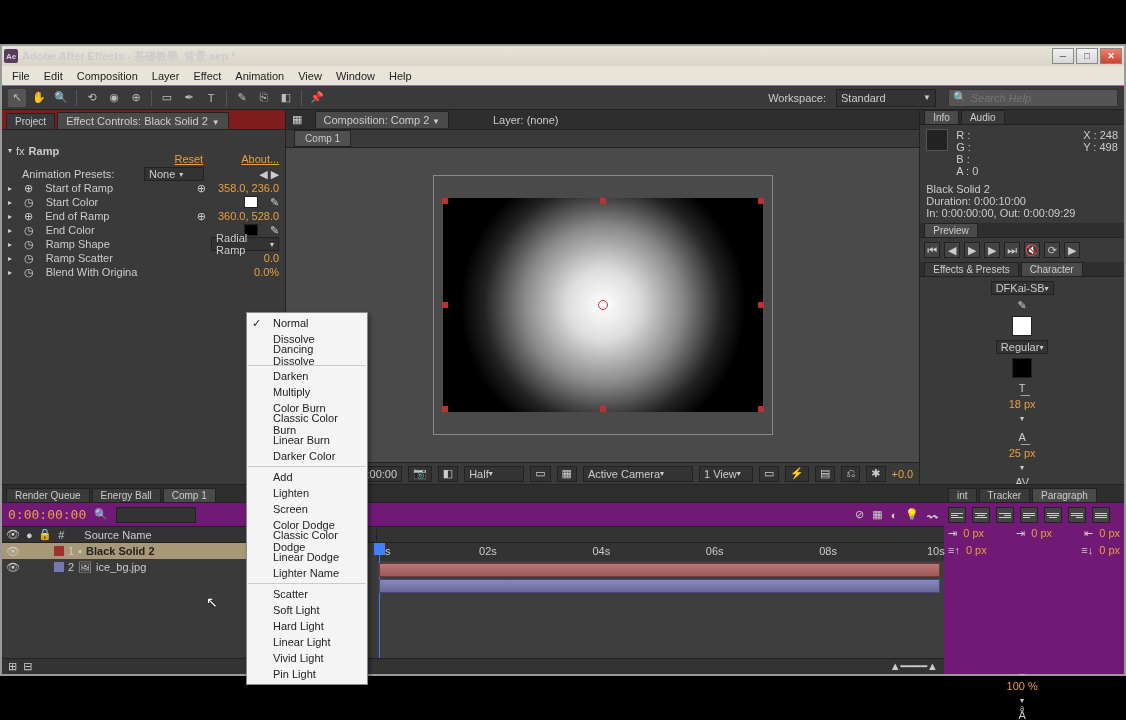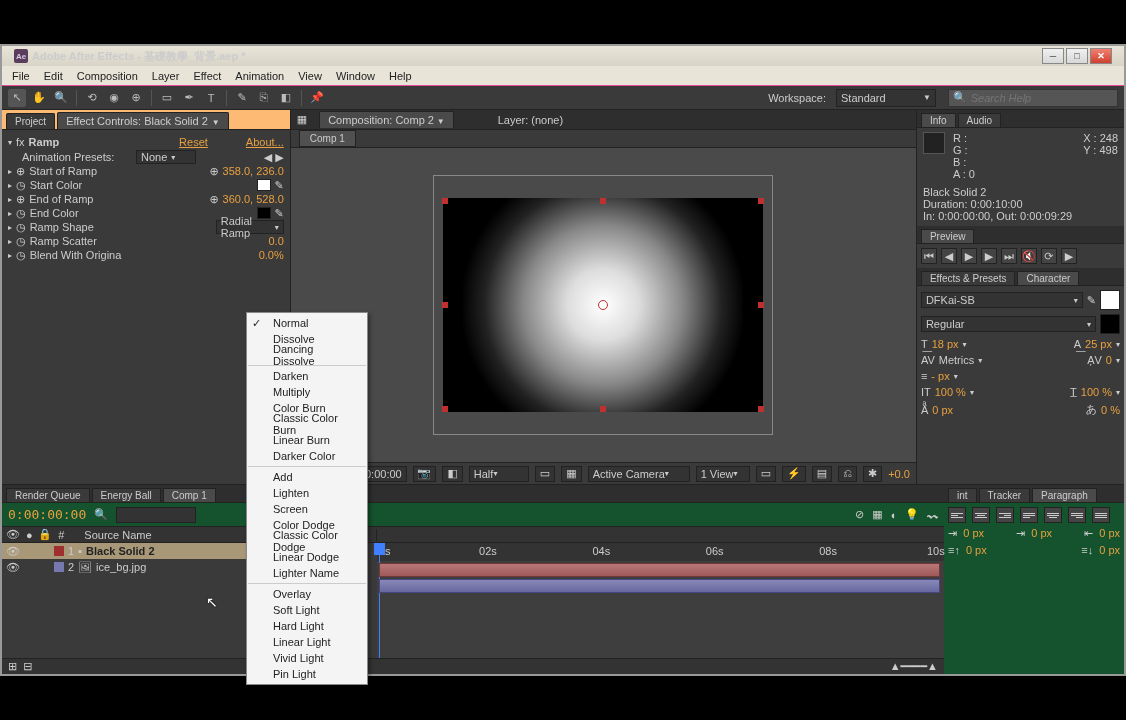--- a/index.html
+++ b/index.html
@@ -1,47 +1,47 @@
 <!DOCTYPE html>
 <html><head>
 <meta charset="utf-8">
 <style>
 * { margin:0; padding:0; box-sizing:border-box; font-family:Tahoma,Arial,sans-serif; font-size:11px; color:#ccc; user-select:none; }
 body { background:#000; width:1126px; height:720px; position:relative; overflow:hidden; }
 .letterbox-top { position:absolute; top:0; left:0; right:0; height:44px; background:#000; }
 .letterbox-bottom { position:absolute; bottom:0; left:0; right:0; height:44px; background:#000; }
 .app { position:absolute; top:44px; left:0; right:0; bottom:44px; background:#3a3a3a; display:flex; flex-direction:column; border:2px solid #999; }
-.titlebar { height:20px; background:linear-gradient(#e8e4d8,#d8d4c8); display:flex; align-items:center; padding:0 12px; color:#222; font-weight:bold;justify-content:center; }
+.titlebar { height:20px; background:linear-gradient(#e8e4d8,#d8d4c8); display:flex; align-items:center; padding:0 2px; color:#222; font-weight:bold;justify-content:center; }
 .titlebar .ae { width:14px; height:14px; background:#5a3d5a; border-radius:2px; margin-right:4px; display:flex; align-items:center;justify-content:center; font-size:8px; color:#d8c8e8;}
 .titlebar .spacer { flex:1; }
 .winbtns { display:flex; gap:2px; }
 .winbtn { width:22px; height:16px; background:linear-gradient(#f0f0f0,#d8d8d8); border:1px solid #888; display:flex; align-items:center; justify-content:center; font-size:9px; color:#333; }
 .winbtn.close { background:linear-gradient(#f08070,#d04030); color:#fff; }
 .menubar { height:20px; background:#e8e4d8; display:flex; align-items:center; gap:14px; padding:0 10px; color:#222; border-bottom:1px solid #ec4899; }
 .menubar span { color:#222; }
 .toolbar { height:24px; background:#3a3a3a; border-bottom:1px solid #222; display:flex; align-items:center; padding:0 6px; gap:4px; }
 .toolbtn { width:18px; height:18px; display:flex; align-items:center; justify-content:center; color:#bbb; border-radius:2px; }
 .toolbtn.active { background:#555; }
 .toolsep { width:1px; height:16px; background:#555; margin:0 2px; }
 .workspace-label { margin-left:auto; margin-right:6px; }
 .workspace-dd { width:100px; height:18px; background:#333; border:1px solid #222; padding:0 4px; display:flex; align-items:center; justify-content:space-between; }
 .searchbox { width:170px; height:18px; background:#555; border:1px solid #333; margin-left:8px; display:flex; align-items:center; padding:0 4px; gap:4px; }
 .searchbox input { background:transparent; border:0; color:#ccc; width:100%; font-style:italic; }
 .main { flex:1; display:flex; min-height:0; }
 .left { width:290px; display:flex; flex-direction:column; border-right:1px solid #222; }
-.panel-tabs { height:20px; background:#fdba74; display:flex; align-items:flex-end; padding:0 4px; gap:2px; border-bottom:1px solid #222;}
+.panel-tabs { height:20px; background:#7f1d1d; display:flex; align-items:flex-end; padding:0 4px; gap:2px; border-bottom:1px solid #222;}
 .tab { padding:2px 8px; background:#3a3a3a; border:1px solid #222; border-bottom:0; border-radius:2px 2px 0 0; font-size:10px; }
 .tab.active { background:#4a4a4a; }
 .tab .dd { margin-left:4px; font-size:8px; }
 .panel { background:#3a3a3a; padding:4px 6px; flex:1; overflow:hidden; font-size:10px;}
 .crumb { padding:2px 4px; font-size:10px; color:#ddd; border-bottom:1px solid #222;}
-.eff-row { display:flex; align-items:center; height:14px; gap:4px; font-size:10px;}
+.eff-row { display:flex; align-items:center; height:14px; gap:12px; font-size:10px;}
 .eff-head { display:flex; align-items:center; gap:4px; padding:2px 0; }
 .eff-head .name { font-weight:bold; }
-.link-orange { color:#e8a040; text-decoration:underline; }
+.link-orange { color:#e8a040; text-decoration:underline;margin-top:17px; }
 .val-orange { color:#e8a040; }
 .prop-name { margin-left:14px; width:110px; }
 .dd-small { background:#333; border:1px solid #222; height:14px; padding:0 4px; display:flex; align-items:center; gap:4px; font-size:10px;}
 .swatch { width:14px; height:12px; border:1px solid #222; }
 .center { flex:1; display:flex; flex-direction:column; border-right:1px solid #222;}
 .comp-tabs { height:20px; background:#2e2e2e; display:flex; align-items:center; padding:0 6px; gap:12px; border-bottom:1px solid #222;}
 .subtabs { height:18px; background:#3a3a3a; display:flex; align-items:center; padding:0 8px; border-bottom:1px solid #222;}
 .subtab { padding:2px 10px; background:#505050; border:1px solid #222; font-size:10px;}
 .viewer { flex:1; background:#4a4a4a; display:flex; align-items:center; justify-content:center; position:relative;}
 .frame { width:340px; height:260px; border:1px solid #888; background:#4a4a4a; display:flex; align-items:center; justify-content:center; position:relative;}
@@ -54,23 +54,23 @@
 .right { width:208px; display:flex; flex-direction:column; }
 .rpanel-tabs { height:18px; background:#2e2e2e; display:flex; align-items:flex-end; padding:0 4px; gap:2px; border-bottom:1px solid #222;}
 .rtab { padding:1px 8px; background:#3a3a3a; border:1px solid #222; border-bottom:0; font-size:10px;}
 .rtab.active { background:#4a4a4a; }
 .info-body { padding:4px 6px; font-size:10px; line-height:12px; }
 .info-row { display:flex; gap:8px;}
 .info-swatch { width:22px; height:22px; background:#222; border:1px solid #555; }
 .preview-ctrl { display:flex; gap:4px; padding:4px; justify-content:flex-start;}
 .pbtn { width:16px; height:16px; display:flex; align-items:center; justify-content:center; color:#ccc; background:#444; border:1px solid #222;}
 .char-body { padding:4px; display:flex; flex-direction:column; gap:4px; font-size:10px;}
-.char-row { display:flex; align-items:center; gap:4px;}
+.char-row { display:flex; align-items:center; gap:4px;flex-direction:column;}
 .char-dd { flex:1; background:#333; border:1px solid #222; height:16px; padding:0 4px; display:flex; align-items:center; justify-content:space-between;}
-.timeline { height:190px; background:#14532d; display:flex; flex-direction:column; border-top:1px solid #222;}
+.timeline { height:190px; background:#701a75; display:flex; flex-direction:column; border-top:1px solid #222;}
 .tl-tabs { height:18px; background:#2e2e2e; display:flex; align-items:flex-end; padding:0 4px; gap:2px; border-bottom:1px solid #222;}
 .tl-head { height:24px; display:flex; align-items:center; padding:0 6px; gap:8px; border-bottom:1px solid #222;}
 .timecode { color:#e8a040; font-family:monospace; font-size:13px;}
 .tl-search { width:80px; height:16px; background:#333;border:1px solid #222; }
 .tl-columns { height:16px; background:#333; display:flex; align-items:center; font-size:9px; border-bottom:1px solid #222;}
 .tl-left { width:245px; border-right:1px solid #222;}
 .tl-mid { width:130px; border-right:1px solid #222;}
 .tl-body { flex:1; display:flex; }
 .layer-list { width:245px; background:#3a3a3a; }
 .layer-row { height:16px; display:flex; align-items:center; gap:4px; padding:0 4px; font-size:10px;}
@@ -281,21 +281,21 @@
         <div class="vtb-dd">▦</div>
         <div class="vtb-dd">0:00:00:00</div>
         <div class="vtb-dd">📷</div>
         <div class="vtb-dd">◧</div>
         <div class="vtb-dd" style="width:60px">
             <span>Half</span> 
             <span class="tri">▾</span>
           </div>
         <div class="vtb-dd">▭</div>
         <div class="vtb-dd">▦</div>
-        <div class="vtb-dd" style="width:102px">
+        <div class="vtb-dd" style="width:110px">
             <span>Active Camera</span> 
             <span class="tri">▾</span>
           </div>
         <div class="vtb-dd" style="width:54px">
             <span>1 View</span> 
             <span class="tri">▾</span>
           </div>
         <div class="vtb-dd">▭</div>
         <div class="vtb-dd">⚡</div>
         <div class="vtb-dd">▤</div>
@@ -571,21 +571,21 @@
   <div class="cm-item">Darker Color</div>
   <div class="cm-sep"></div>
   <div class="cm-item">Add</div>
   <div class="cm-item">Lighten</div>
   <div class="cm-item">Screen</div>
   <div class="cm-item">Color Dodge</div>
   <div class="cm-item">Classic Color Dodge</div>
   <div class="cm-item">Linear Dodge</div>
   <div class="cm-item">Lighter Name</div>
   <div class="cm-sep"></div>
-  <div class="cm-item">Overlay</div>
+  <div class="cm-item">Scatter</div>
   <div class="cm-item">Soft Light</div>
   <div class="cm-item">Hard Light</div>
   <div class="cm-item">Linear Light</div>
   <div class="cm-item">Vivid Light</div>
   <div class="cm-item">Pin Light</div>
 </div>
 
 <div class="cursor">↖</div>
 
 </body></html>

